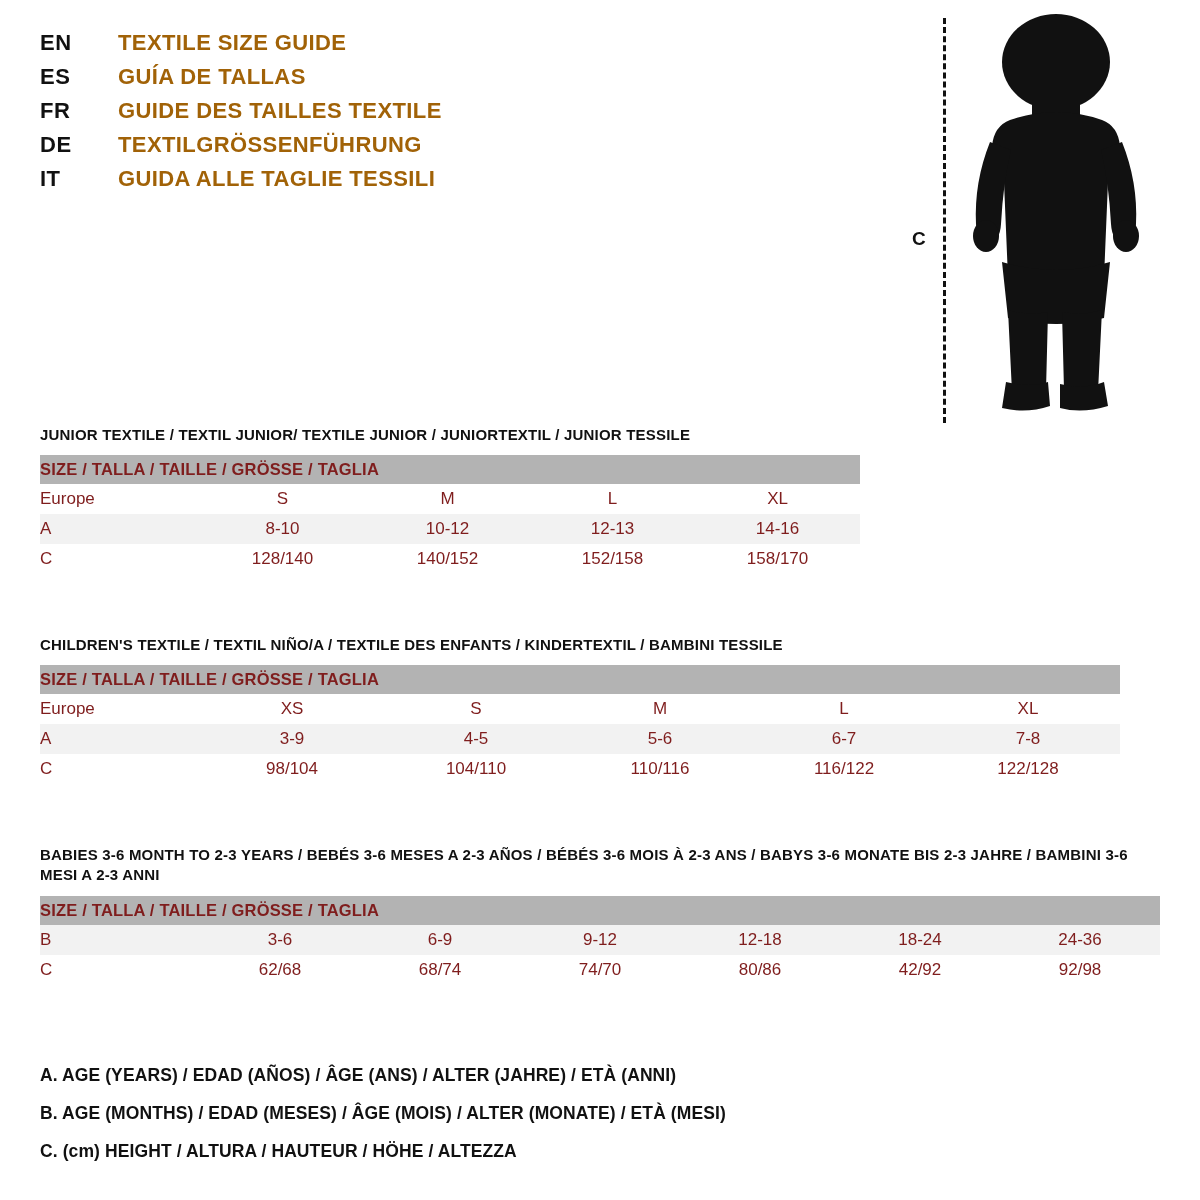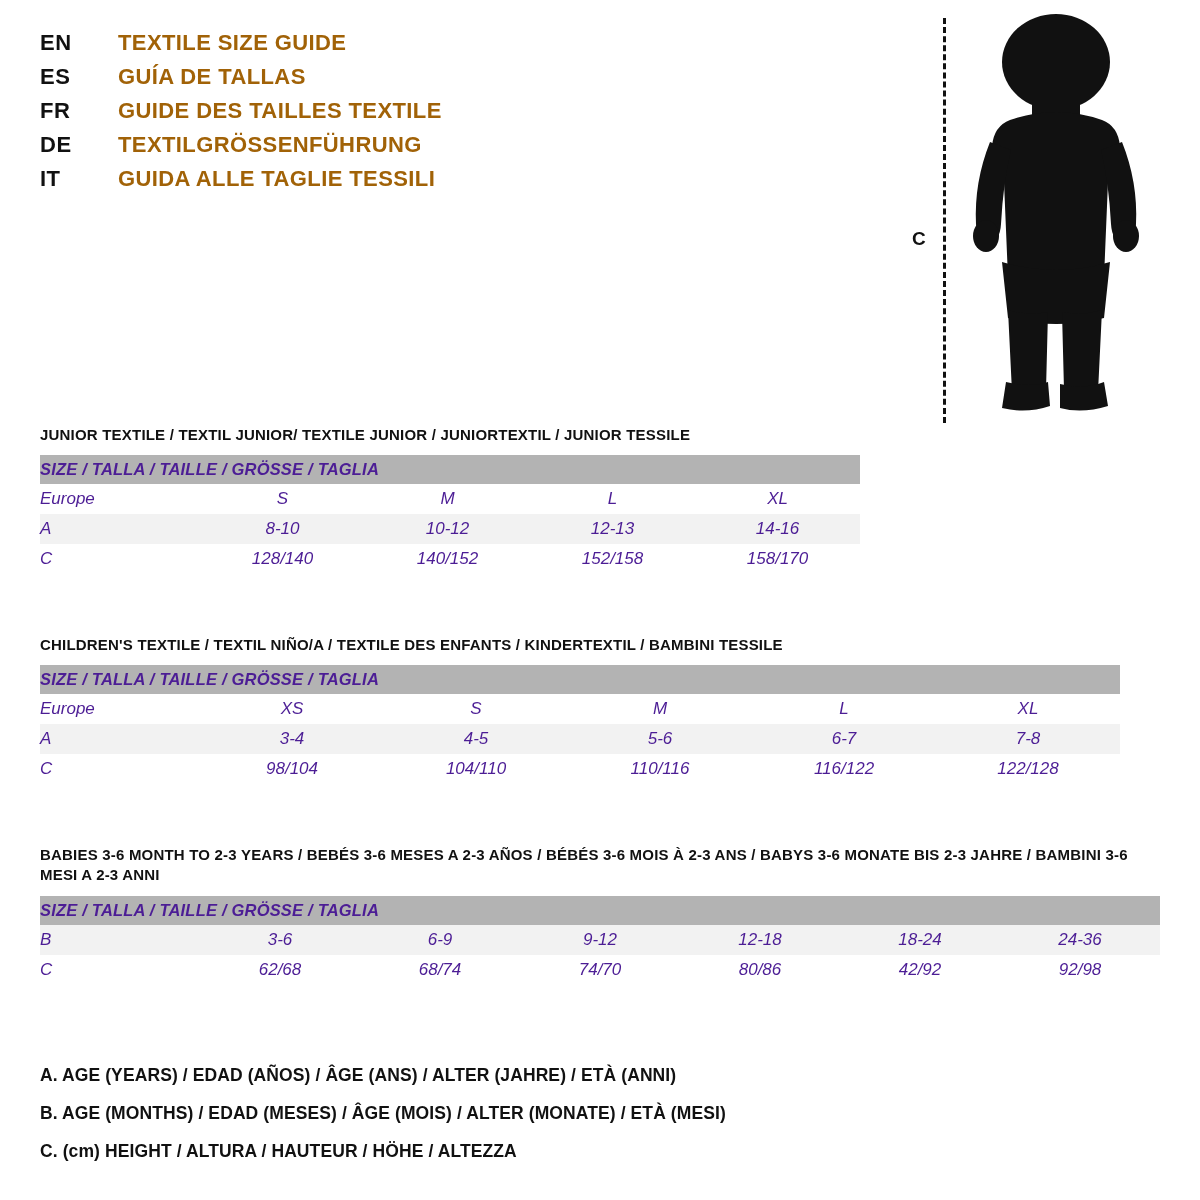--- a/index.html
+++ b/index.html
@@ -71,22 +71,21 @@
     font-weight: 700;
     letter-spacing: 0.2px;
     color: #111;
     margin-bottom: 10px;
     line-height: 1.35;
   }
   table.size-table {
     border-collapse: collapse;
     table-layout: fixed;
     font-size: 17px;
-    color: #4c1d95;
-    font-style: italic;
+    color: #7f1d1d;
   }
   table.size-table td {
     padding: 5px 0 5px 0;
     height: 28px;
     vertical-align: middle;
   }
   .band-row td {
     background: #b3b3b3;
     font-weight: 700;
     font-size: 16.5px;
@@ -236,21 +235,21 @@
         <tr class="row-head">
           <td class="label-cell">Europe</td>
           <td class="val-cell">XS</td>
           <td class="val-cell">S</td>
           <td class="val-cell">M</td>
           <td class="val-cell">L</td>
           <td class="val-cell">XL</td>
         </tr>
         <tr class="row-light">
           <td class="label-cell">A</td>
-          <td class="val-cell">3-4</td>
+          <td class="val-cell">3-9</td>
           <td class="val-cell">4-5</td>
           <td class="val-cell">5-6</td>
           <td class="val-cell">6-7</td>
           <td class="val-cell">7-8</td>
         </tr>
         <tr class="row-white">
           <td class="label-cell">C</td>
           <td class="val-cell">98/104</td>
           <td class="val-cell">104/110</td>
           <td class="val-cell">110/116</td>

